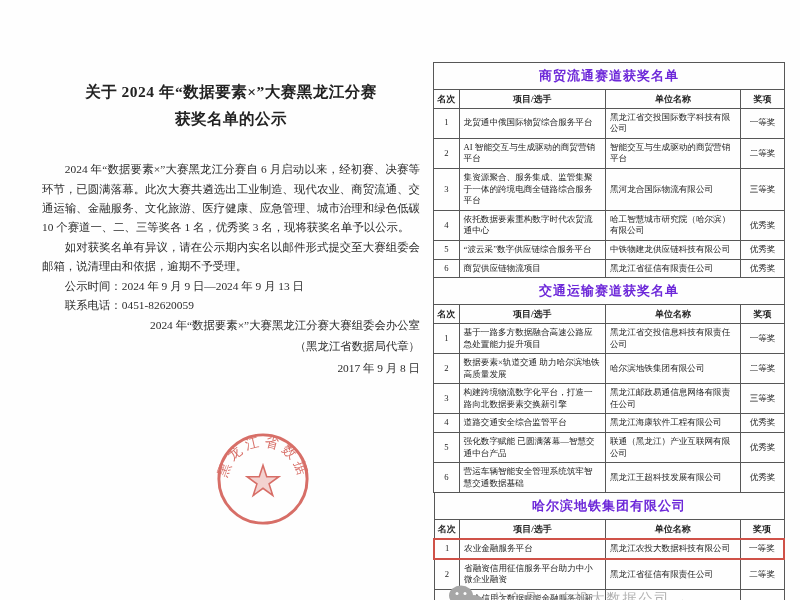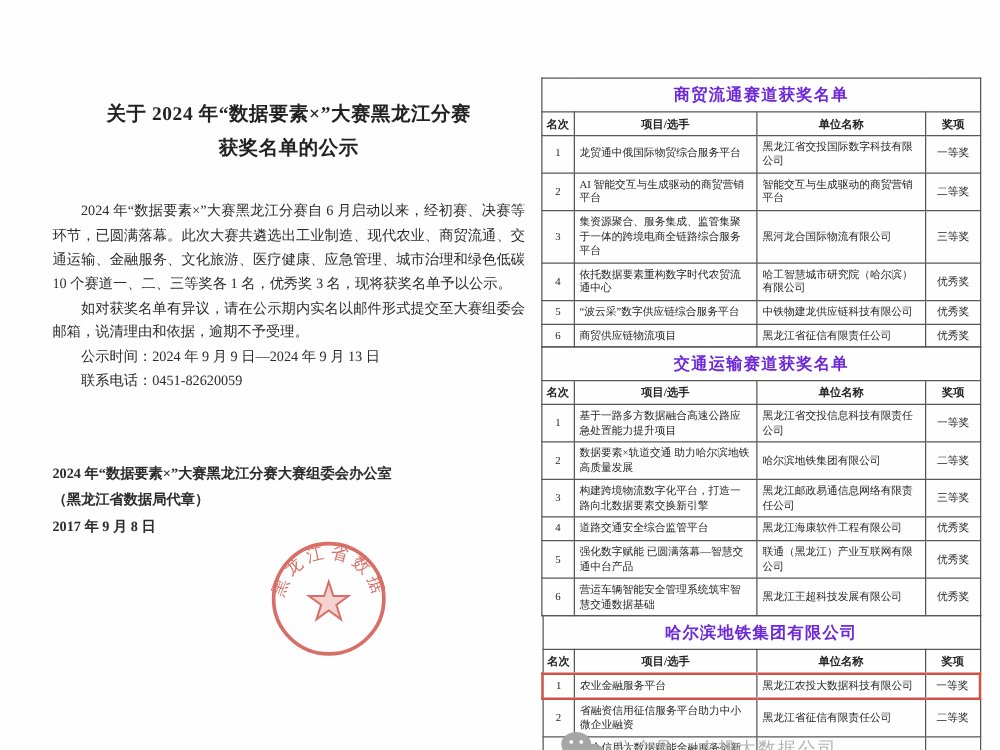--- a/index.html
+++ b/index.html
@@ -8,21 +8,21 @@
     background:#fefefe; color:#2b2b2b;
     font-family:"Liberation Serif","DejaVu Serif",serif;
   }
   
   .doc-left { position:absolute; left:42px; top:78px; width:378px; }
   .doc-title { font-weight:bold; font-size:15.5px; line-height:1.75; text-align:center; letter-spacing:.5px; color:#222; }
   .para { margin:0; font-size:11.4px; line-height:1.7; text-align:justify; text-indent:2em; }
   .para.first { margin-top:28px; }
   .info-line { margin:0; font-size:11.4px; line-height:1.7; text-indent:2em; }
   .attachment { margin-top:20px; }
-  .signature { margin-top:54px; text-align:left; font-size:11.4px; line-height:1.85; position:relative;font-weight:bold; }
+  .signature { text-align:right; font-size:11.4px; line-height:1.85; position:relative; }
   .signature p { margin:0; }
   .seal { position:absolute; left:172px; top:352px; opacity:.8; pointer-events:none; mix-blend-mode:multiply; }
   
   .tables { position:absolute; left:433px; top:62px; width:352px; }
   .tables table { width:100%; border-collapse:collapse; table-layout:fixed;
     font-family:"Liberation Serif","DejaVu Serif",serif; }
   .tables table + table { margin-top:-1px; }
   .tables td { border:1px solid #575757; font-size:8.6px; line-height:1.35; padding:3px 4px; color:#252525; word-break:break-all; }
   .tables .title-row td { font-size:13px; font-weight:bold; text-align:center; padding:4px 2px; letter-spacing:1px; color:#6d28d9; }
   .tables .head-row td { font-weight:bold; text-align:center; font-size:9px; padding:3px 2px; }

